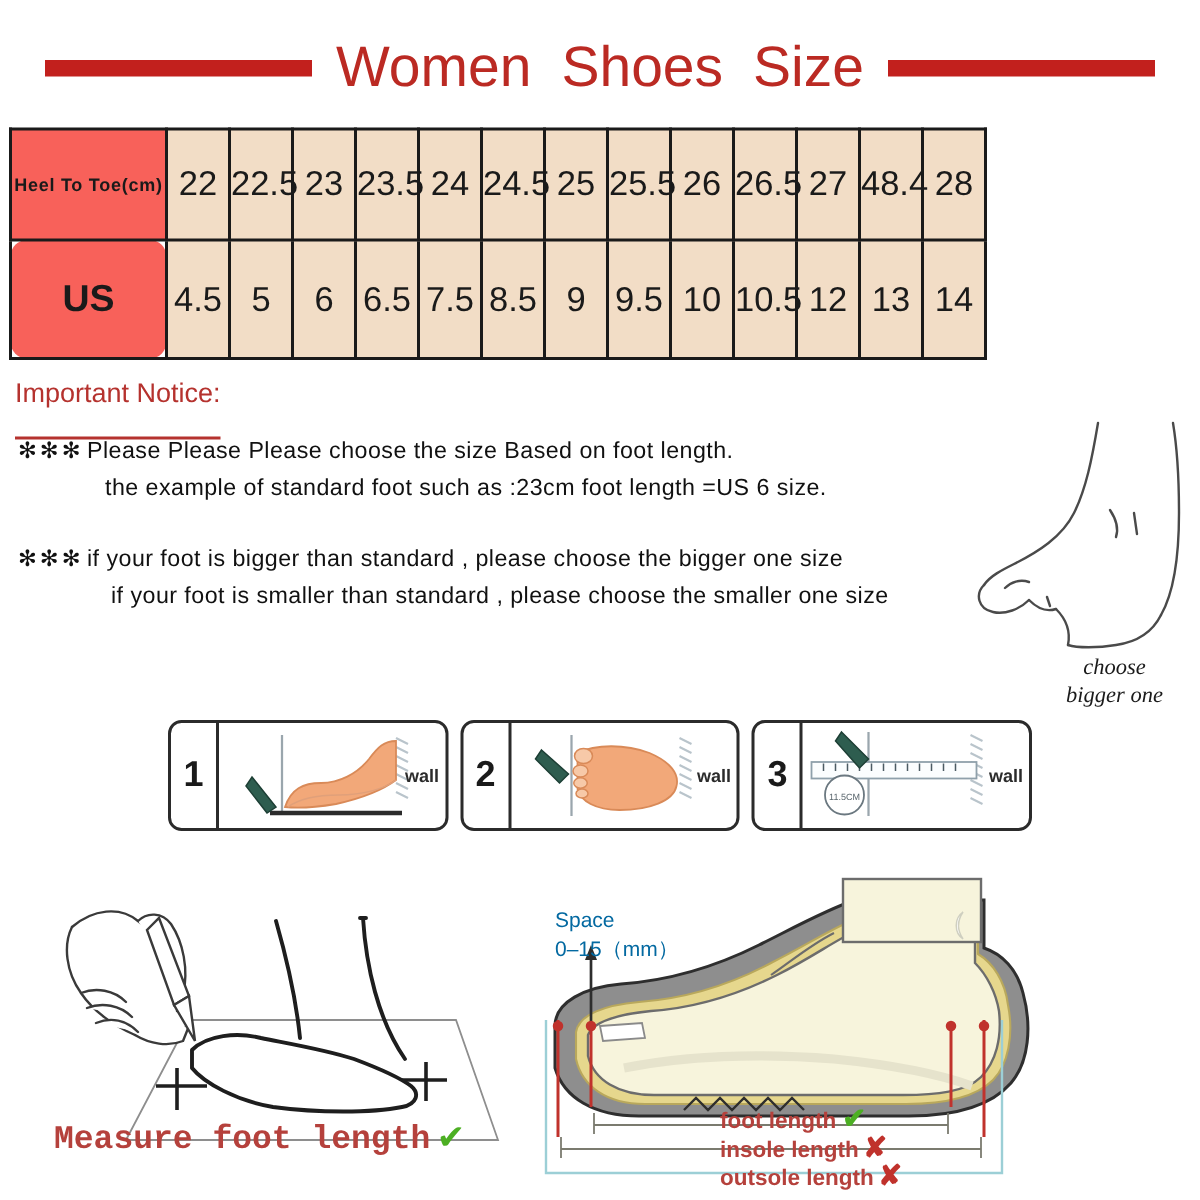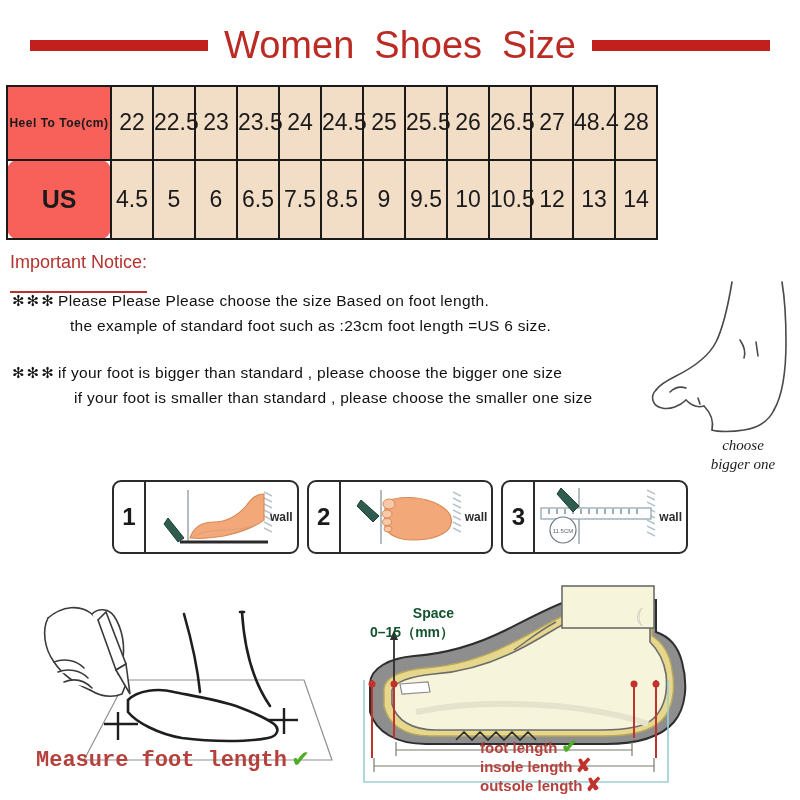--- a/index.html
+++ b/index.html
@@ -112,21 +112,21 @@
   }
   .check-green{color:#4caf23;font-size:26px;font-weight:700;margin-left:6px;}
 
   
   .shoe-panel{
     position:absolute;left:356px;top:572px;width:444px;height:228px;
   }
   .shoe-panel svg{display:block;}
   .space-label{
     position:absolute;left:370px;top:604px;
-    font-size:14px;color:#14532d;line-height:19px;font-weight:700;text-align:right;
+    font-size:14px;color:#0369a1;line-height:19px;font-weight:400;
   }
   .len-labels{
     position:absolute;left:480px;top:738px;
     font-size:15px;font-weight:700;color:#b5413c;line-height:18px;
   }
   .len-labels div{white-space:nowrap;}
   .mark-x{color:#c0322c;font-size:19px;font-weight:700;margin-left:3px;}
   .mark-v{color:#4caf23;font-size:19px;font-weight:700;margin-left:4px;}
 </style>
 </head>

